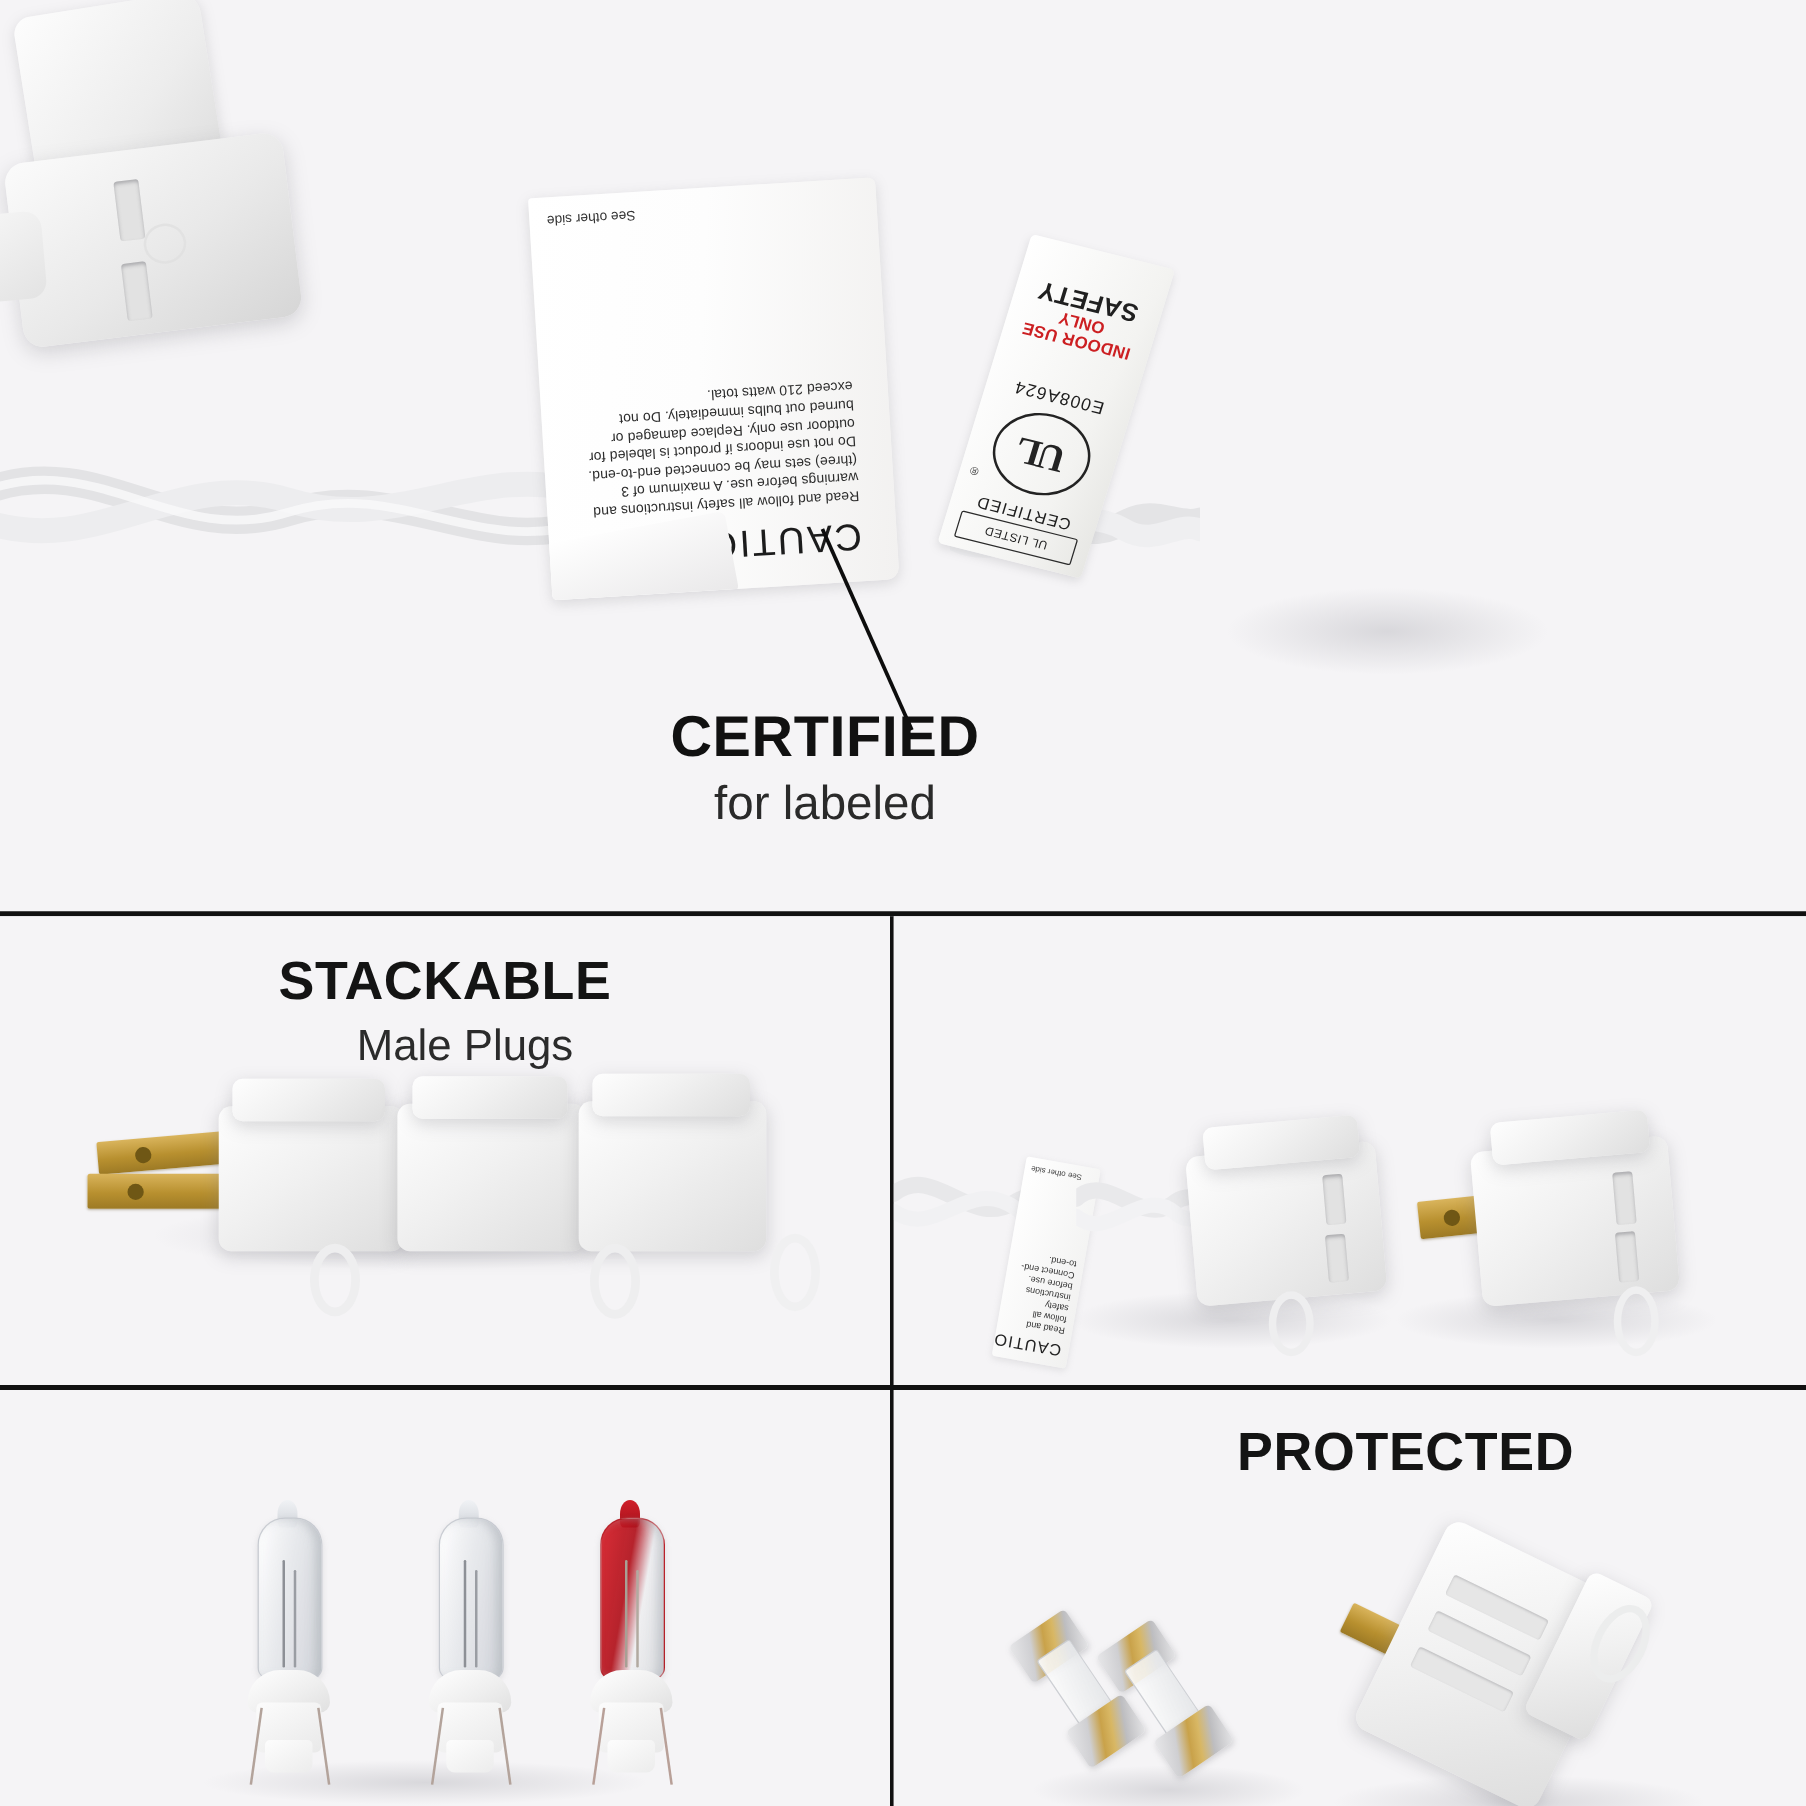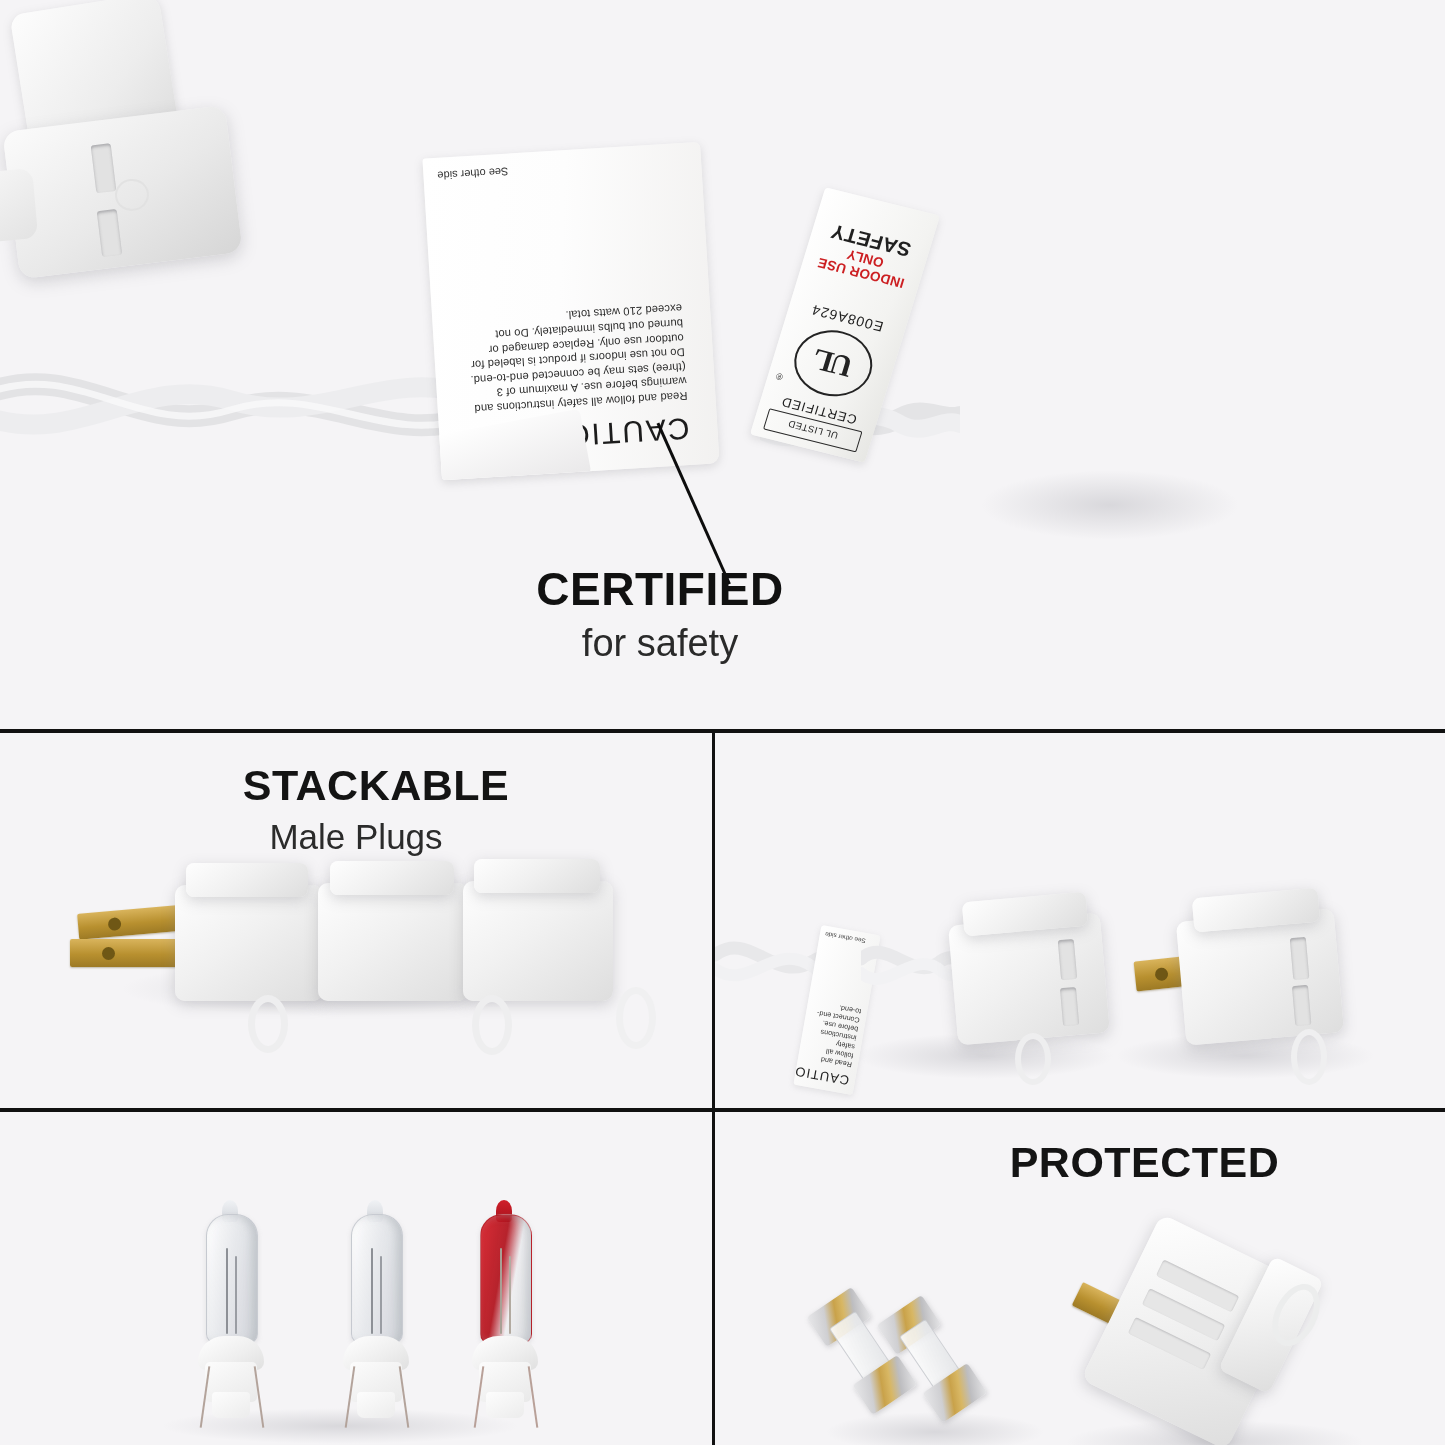--- a/index.html
+++ b/index.html
@@ -36,24 +36,23 @@
   .panel-hero{left:0;top:0;width:1445px;height:729px;}
   .panel-tl{left:0;top:733px;width:712px;height:375px;}
   .panel-tr{left:715px;top:733px;width:730px;height:375px;}
   .panel-bl{left:0;top:1112px;width:712px;height:333px;}
   .panel-br{left:715px;top:1112px;width:819px;height:333px;}
 
   .q-head{
     position:absolute;left:0;width:100%;text-align:center;
     font-weight:bold;font-size:43px;letter-spacing:.5px;color:#141414;
     white-space:nowrap;
-    margin-left:20px;
   }
   .q-sub{
-    position:absolute;left:0;width:100%;text-align:center;
+    position:absolute;left:16px;width:100%;text-align:center;
     font-weight:300;font-size:35px;color:#2b2b2b;white-space:nowrap;
   }
 
   
   .callout-head{
     position:absolute;left:400px;top:562px;width:520px;text-align:center;
     font-weight:bold;font-size:46px;letter-spacing:.5px;color:#111;
   }
   .callout-sub{
     position:absolute;left:400px;top:622px;width:520px;text-align:center;
@@ -292,21 +291,21 @@
       <div class="cap"></div>
       <div class="base">
         <div class="slot" style="left:86px;top:24px;width:20px;height:48px;"></div>
         <div class="slot" style="left:84px;top:90px;width:20px;height:46px;"></div>
         <div style="position:absolute;left:104px;top:62px;width:30px;height:28px;border:2px solid #e0e0e0;border-radius:50%;opacity:.8;"></div>
       </div>
       <div class="wing"></div>
     </div>
 
     <div class="callout-head">CERTIFIED</div>
-    <div class="callout-sub">for safety</div>
+    <div class="callout-sub">for labeled</div>
   </div>
 
   <div class="h-div one"></div>
   <div class="h-div two"></div>
   <div class="v-div"></div>
 
   <div class="panel panel-tl">
     <div class="q-head" style="top:28px;">STACKABLE</div>
     <div class="q-sub" style="top:84px;">Male Plugs</div>
 

